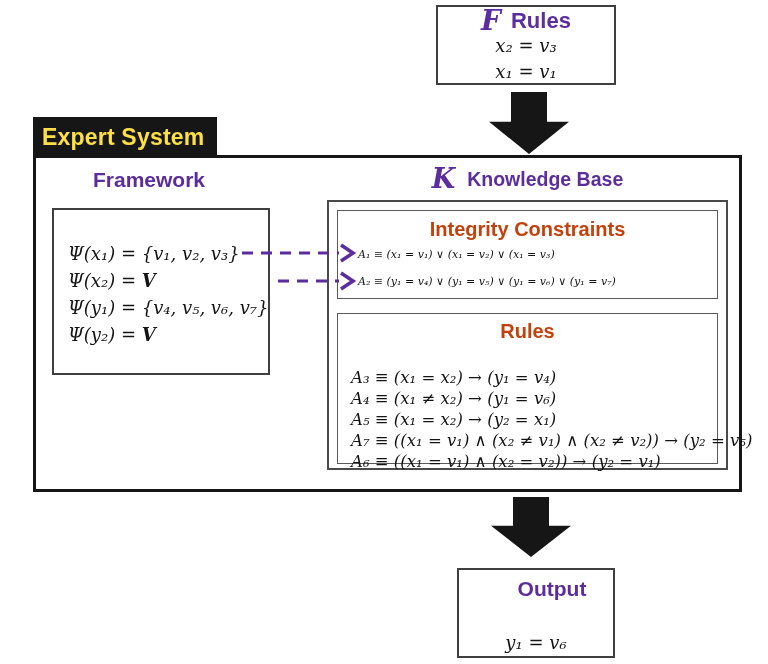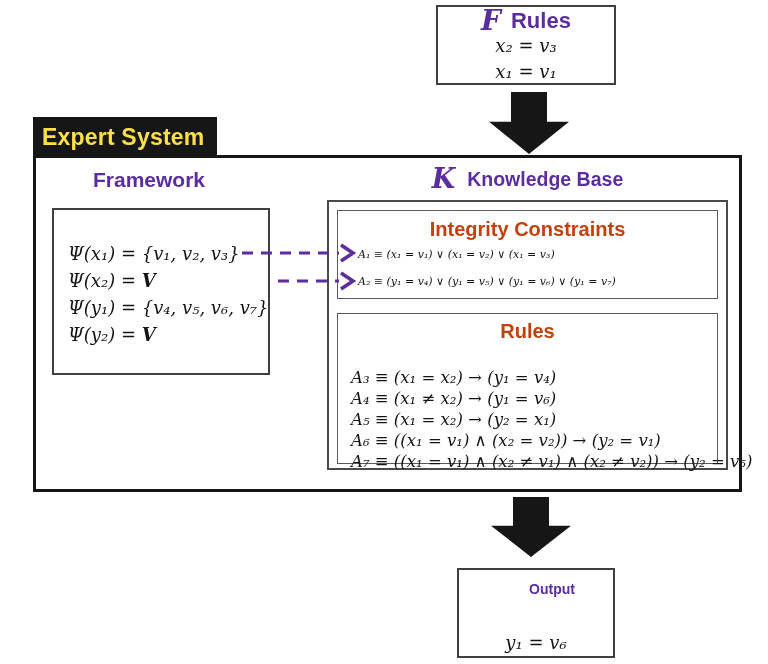--- a/index.html
+++ b/index.html
@@ -59,21 +59,21 @@
   .ic-lines .math { font-size:11px; line-height:27px; }
   .rules-box { left:337px; top:313px; width:381px; height:151px; border:1.5px solid #5a5a5a; padding-top:5px; }
   .rules-lines { padding-left:13px; margin-top:24px; }
   .rules-lines .math { font-size:16.5px; line-height:21px; }
 
   
   svg.dash-arrow { position:absolute; color:var(--purple); z-index:4; overflow:visible; }
 
   
   .output-box { left:457px; top:568px; width:158px; height:90px; text-align:center; padding-top:6px; }
-  .output-title { font-size:14px; line-height:26px;padding-left:32px; }
+  .output-title { font-size:21px; line-height:26px;padding-left:32px; }
   .output-box .math { line-height:28px;margin-top:27px; }
   .input-title { font-size:22px; }
   .input-symbol { font-size:28px; line-height:28px; }
 </style>
 </head>
 <body>
 
 <div class="box input-box">
   <div class="io-header">
     <span class="script input-symbol">F</span>
@@ -110,22 +110,22 @@
     <div class="math">A₂ ≡ (y₁ = v₄) ∨ (y₁ = v₅) ∨ (y₁ = v₆) ∨ (y₁ = v₇)</div>
   </div>
 </div>
 
 <div class="box rules-box">
   <div class="inner-title">Rules</div>
   <div class="rules-lines">
     <div class="math">A₃ ≡ (x₁ = x₂) → (y₁ = v₄)</div>
     <div class="math">A₄ ≡ (x₁ ≠ x₂) → (y₁ = v₆)</div>
     <div class="math">A₅ ≡ (x₁ = x₂) → (y₂ = x₁)</div>
+    <div class="math">A₇ ≡ ((x₁ = v₁) ∧ (x₂ ≠ v₁) ∧ (x₂ ≠ v₂)) → (y₂ = v₅)</div>
     <div class="math">A₆ ≡ ((x₁ = v₁) ∧ (x₂ = v₂)) → (y₂ = v₁)</div>
-    <div class="math">A₇ ≡ ((x₁ = v₁) ∧ (x₂ ≠ v₁) ∧ (x₂ ≠ v₂)) → (y₂ = v₅)</div>
   </div>
 </div>
 
 <svg class="dash-arrow" style="left:240px; top:242px;" width="118" height="22">
   <line x1="2" y1="11" x2="99" y2="11" stroke="currentColor" stroke-width="3.2" stroke-dasharray="11 8"></line>
   <path d="M101 3 L113 11 L101 19" fill="none" stroke="currentColor" stroke-width="3.6"></path>
 </svg>
 <svg class="dash-arrow" style="left:276px; top:270px;" width="82" height="22">
   <line x1="2" y1="11" x2="63" y2="11" stroke="currentColor" stroke-width="3.2" stroke-dasharray="11 8"></line>
   <path d="M65 3 L77 11 L65 19" fill="none" stroke="currentColor" stroke-width="3.6"></path>

